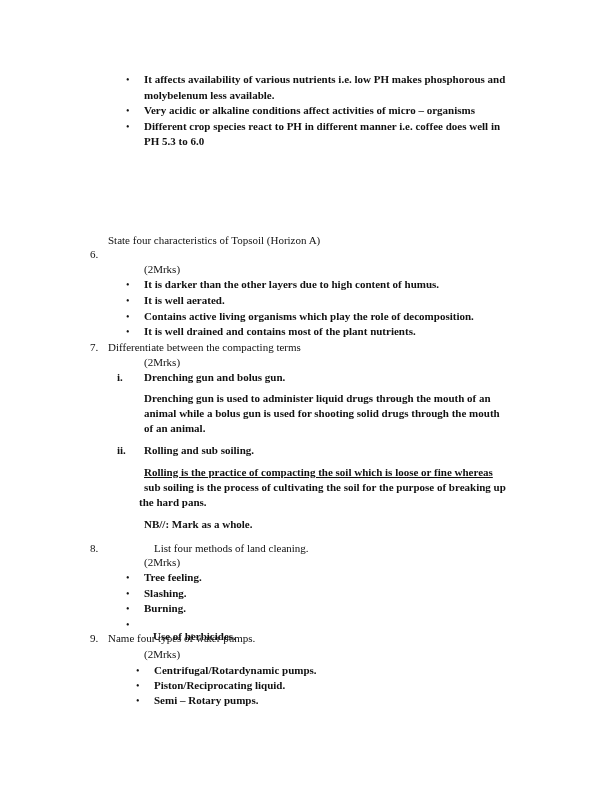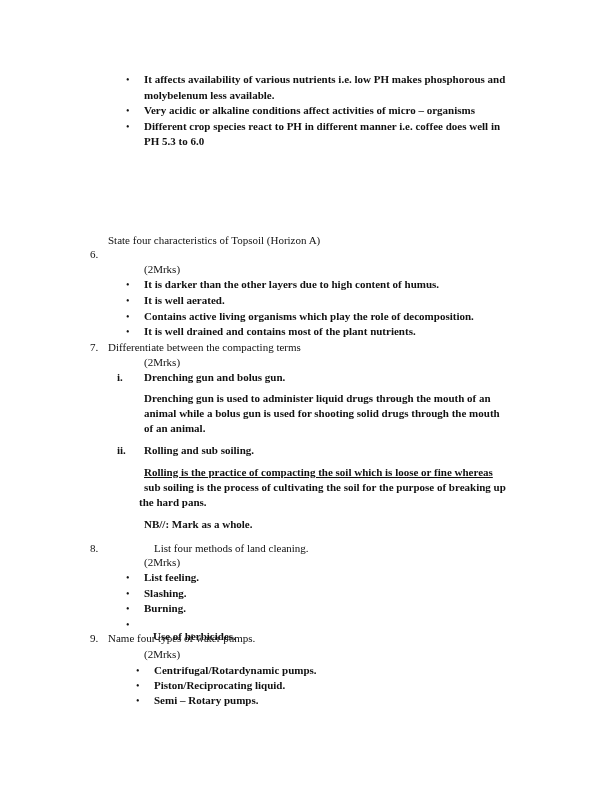--- a/index.html
+++ b/index.html
@@ -59,21 +59,21 @@
   <div class="line b" style="left:139px; top:495px;">the hard pans.</div>
   <div class="line b" style="left:144px; top:517px;">NB//: Mark as a whole.</div>
 </div>
 
 <div>
   <span class="num" style="left:90px; top:541px;">8.</span>
   <div class="line" style="left:108px; top:541px;margin-left:46px;">List four methods of land cleaning.</div>
   <div class="line" style="left:144px; top:555px;">(2Mrks)</div>
 
   <span class="bullet" style="left:126px; top:571px;">•</span>
-  <div class="line b" style="left:144px; top:570px;">List feeling.</div>
+  <div class="line b" style="left:144px; top:570px;">Tree feeling.</div>
   <span class="bullet" style="left:126px; top:587px;">•</span>
   <div class="line b" style="left:144px; top:586px;">Slashing.</div>
   <span class="bullet" style="left:126px; top:602px;">•</span>
   <div class="line b" style="left:144px; top:601px;">Burning.</div>
   <span class="bullet" style="left:126px; top:618px;">•</span>
   <div class="line b" style="left:153px; top:617px;margin-top:12px;">Use of herbicides.</div>
 </div>
 
 <div>
   <span class="num" style="left:90px; top:631px;">9.</span>

